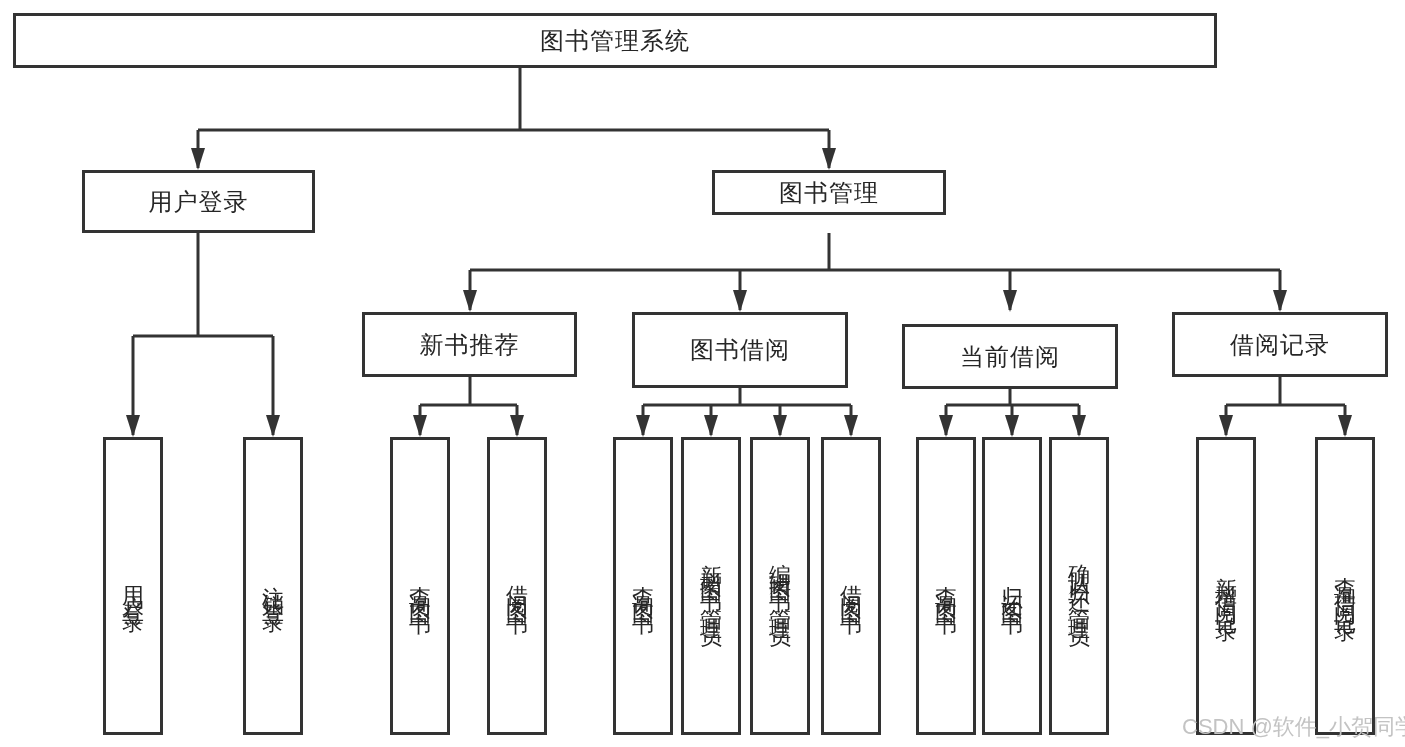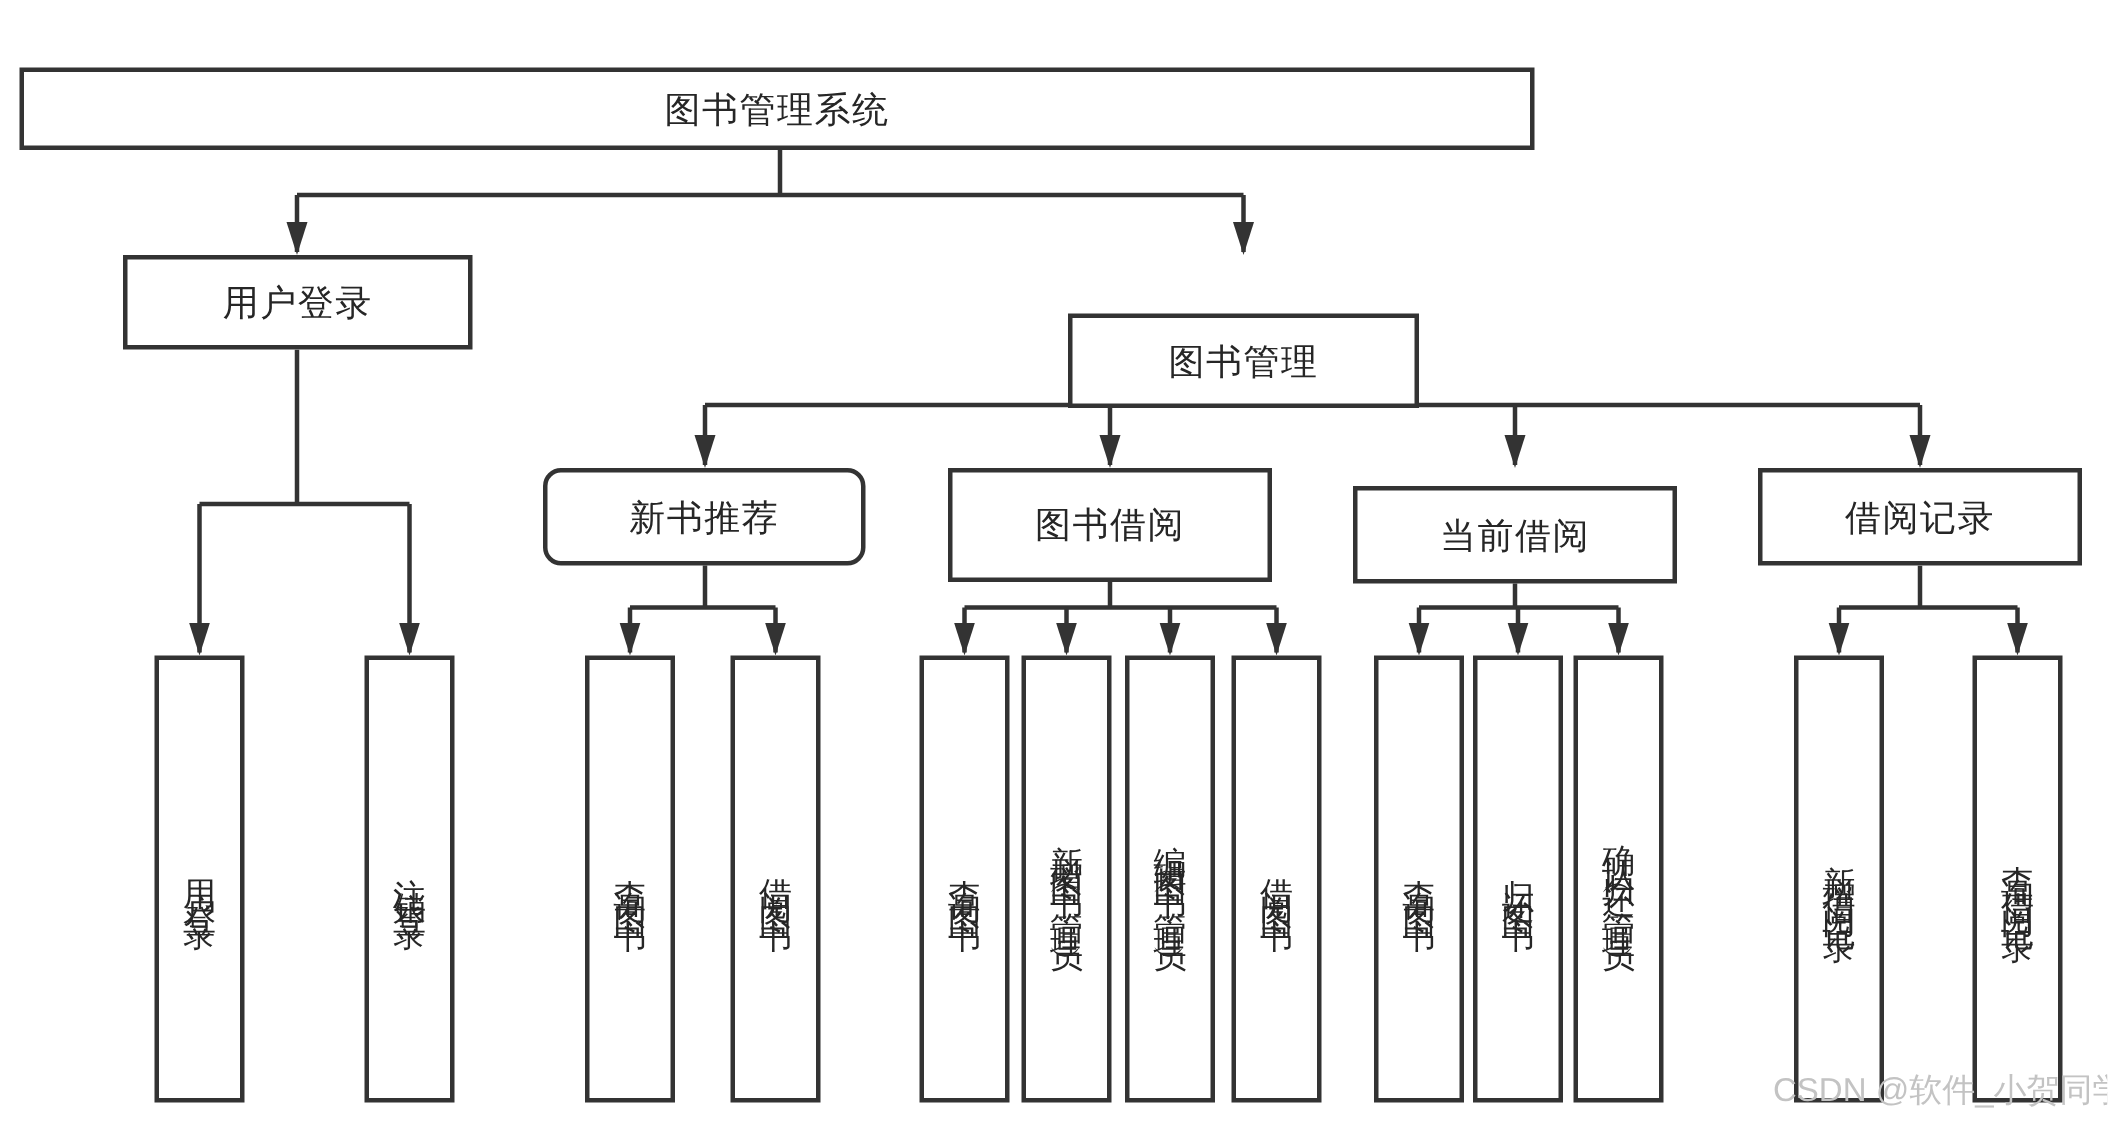--- a/index.html
+++ b/index.html
@@ -56,24 +56,24 @@
     position: absolute;
     left: 1182px;
     top: 712px;
     font-size: 22px;
     color: #c3c3c3;
     white-space: nowrap;
     z-index: 3;
   }
 
   
-  .n-root          { left: 13px;   top: 13px;  width: 1010px; height: 55px; margin-top: 32px; }
+  .n-root          { left: 13px;   top: 13px;  width: 1204px; height: 55px; }
   .n-user-login    { left: 82px;   top: 170px; width: 233px;  height: 63px; }
-  .n-book-mgmt     { left: 712px;  top: 170px; width: 234px;  height: 63px; margin-top: 39px; }
-  .n-new-book      { left: 362px;  top: 312px; width: 215px;  height: 65px; border-radius: 12px; }
+  .n-book-mgmt     { left: 712px;  top: 170px; width: 234px;  height: 45px; }
+  .n-new-book      { left: 362px;  top: 312px; width: 215px;  height: 65px; }
   .n-book-borrow   { left: 632px;  top: 312px; width: 216px;  height: 76px; }
   .n-cur-borrow    { left: 902px;  top: 312px; width: 216px;  height: 65px; margin-top: 12px; }
   .n-borrow-rec    { left: 1172px; top: 312px; width: 216px;  height: 65px; }
 
   .leaf { top: 437px; width: 60px; height: 298px; }
   .lf-1  { left: 103px; }
   .lf-2  { left: 243px; }
   .lf-3  { left: 390px; }
   .lf-4  { left: 487px; }
   .lf-5  { left: 613px; }

